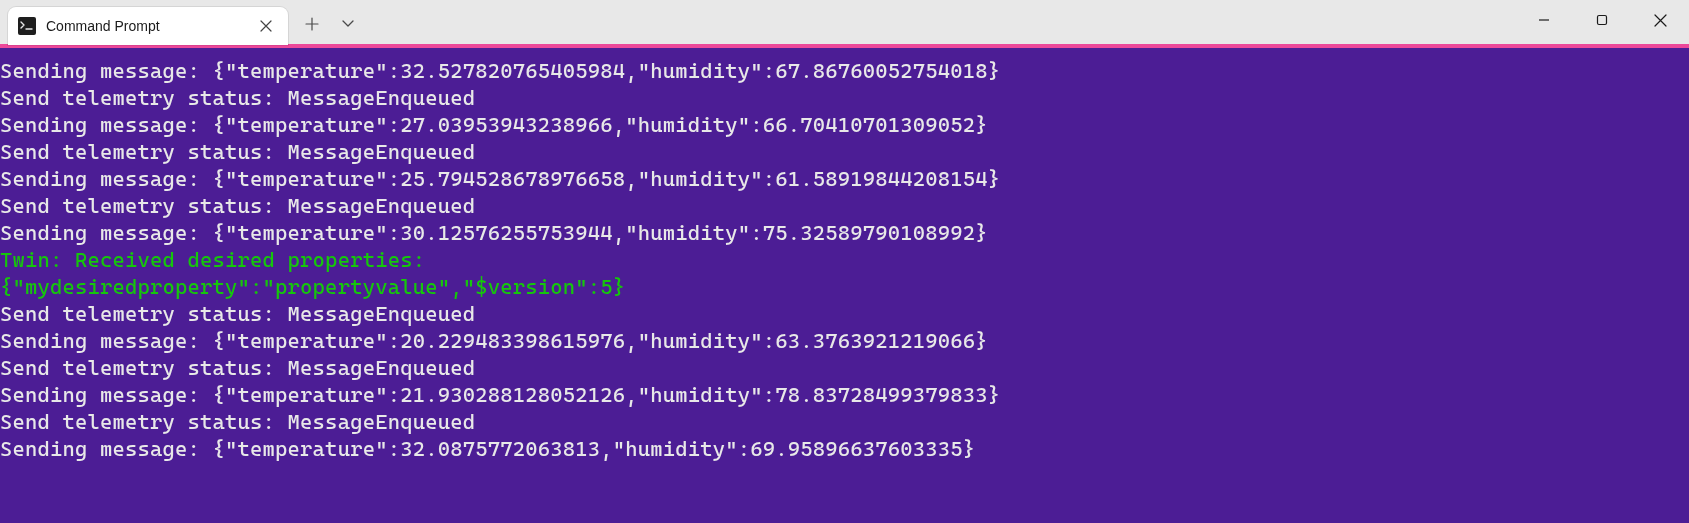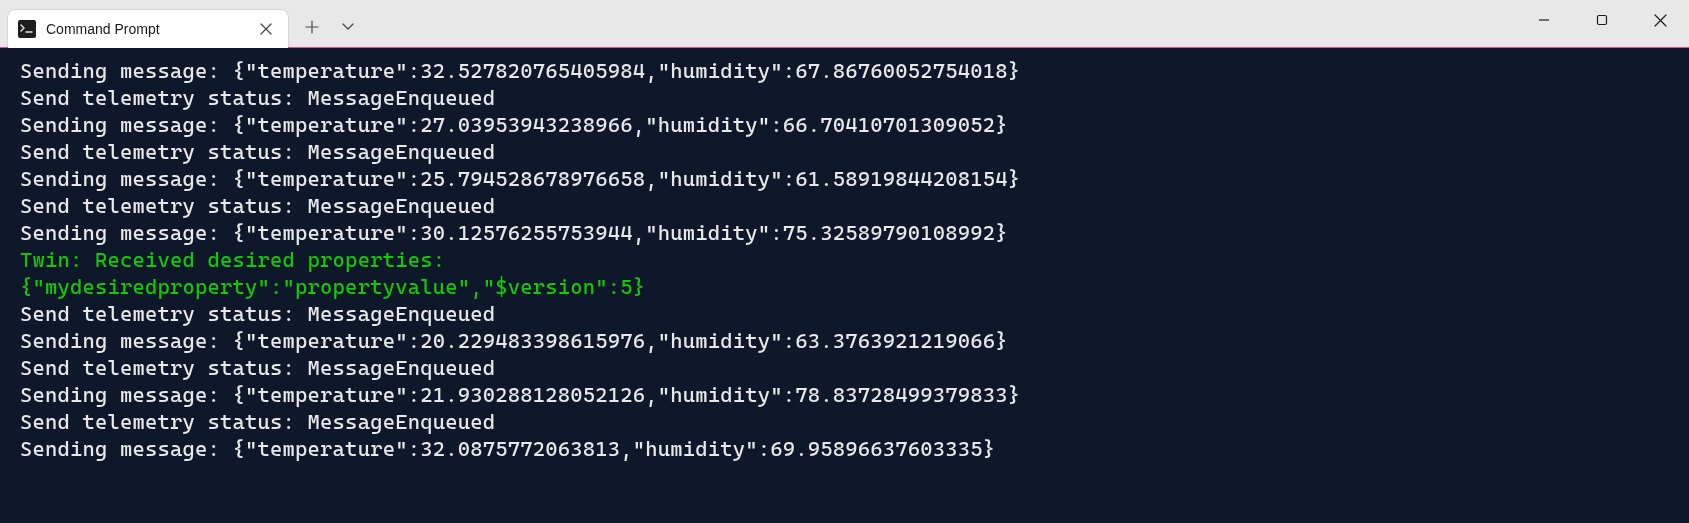--- a/index.html
+++ b/index.html
@@ -1,20 +1,20 @@
 <!DOCTYPE html>
 <html><head>
   <meta charset="utf-8">
   <style>
     * { margin: 0; padding: 0; box-sizing: border-box; }
     html, body { width: 1689px; height: 523px; overflow: hidden; font-family: "Segoe UI", Arial, sans-serif; }
     .window { width: 100%; height: 100%; background: #0c0c0c; display: flex; flex-direction: column; }
     .title-bar {
       height: 48px; background: #e8e8e8; display: flex; align-items: flex-end;
-      border-bottom: 1px solid #ec4899; position: relative;
+      border-bottom: 4px solid #ec4899; position: relative;
     }
     .tabs-area { display: flex; align-items: flex-end; height: 100%; padding-left: 8px; flex: 1; }
     .tab {
       height: 38px; background: #ffffff; border-top-left-radius: 8px; border-top-right-radius: 8px;
       display: flex; align-items: center; padding: 0 10px 0 10px; gap: 10px; min-width: 280px;
       box-shadow: 0 0 0 1px rgba(0,0,0,0.08);
       margin-bottom: -1px;
     }
     .tab-icon {
       width: 18px; height: 18px; background: #1e1e1e; border-radius: 2px;
@@ -35,22 +35,22 @@
       color: #4a4a4a; cursor: pointer; border-radius: 4px; margin-bottom: 2px;
     }
     .window-controls {
       display: flex; height: 100%;
     }
     .win-btn {
       width: 58px; height: 40px; display: flex; align-items: center; justify-content: center;
       color: #1b1b1b; cursor: pointer; align-self: flex-start;
     }
     .terminal {
-      flex: 1; background: #0f172a; color: #e8e8e8; font-family: "Cascadia Mono", Consolas, "Courier New", monospace;
-      font-size: 21px; line-height: 27px; padding: 10px 16px 6px 20px; white-space: pre; overflow: hidden; font-weight: 500;
+      flex: 1; background: #4c1d95; color: #e8e8e8; font-family: "Cascadia Mono", Consolas, "Courier New", monospace;
+      font-size: 21px; line-height: 27px; padding: 10px 16px 6px 0; white-space: pre; overflow: hidden; font-weight: 500;
       letter-spacing: 0.2px;
     }
     .green { color: #16c60c; }
   </style>
 </head>
 <body>
 
 <div class="window">
   <div class="title-bar">
     <div class="tabs-area">

